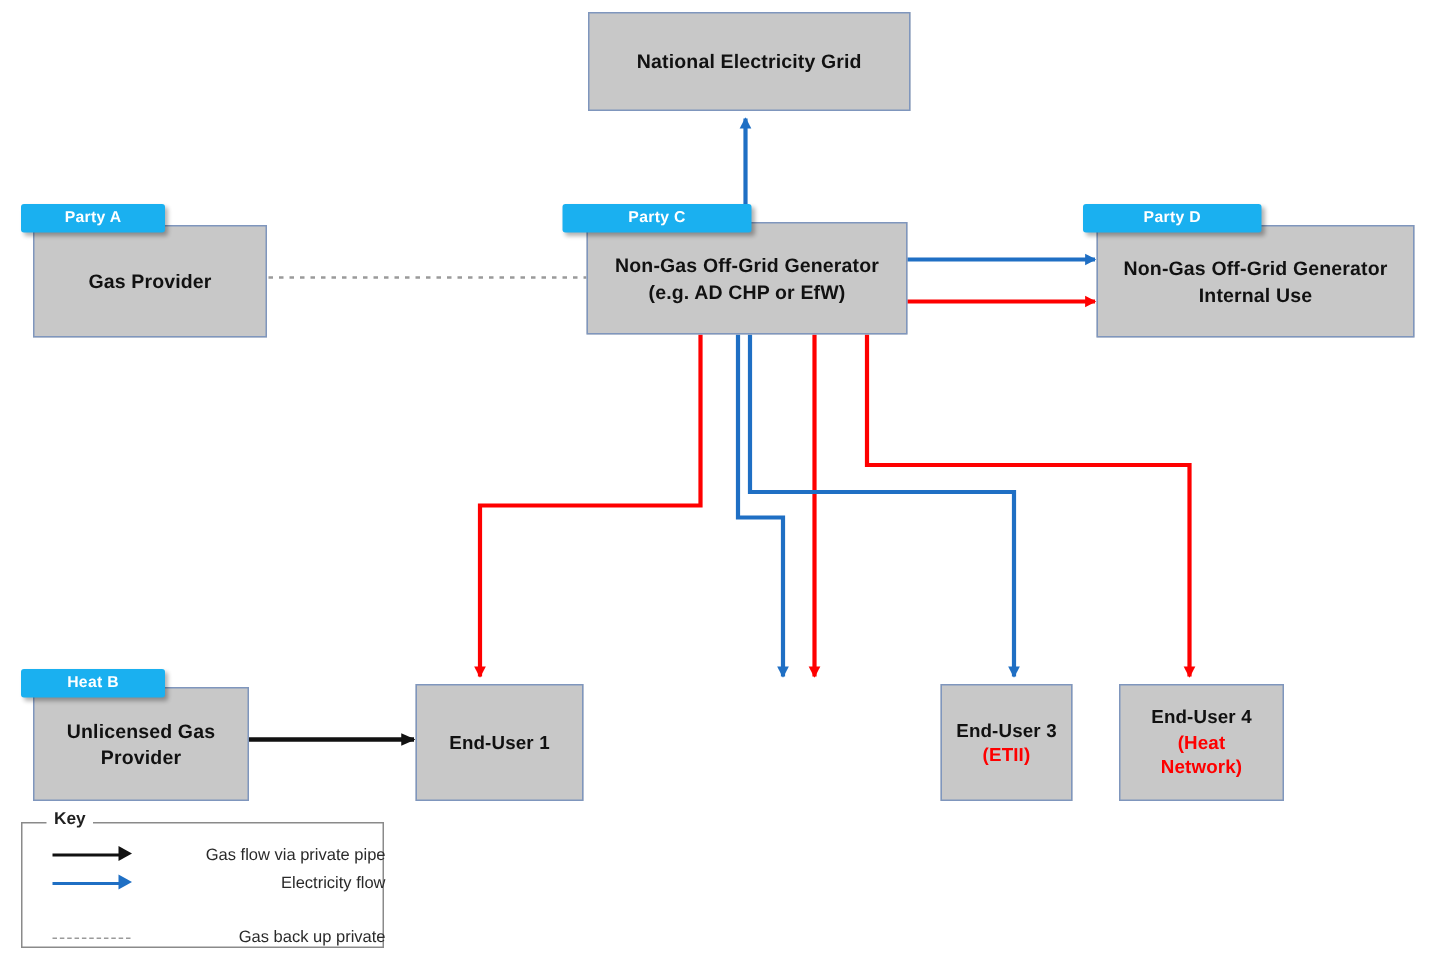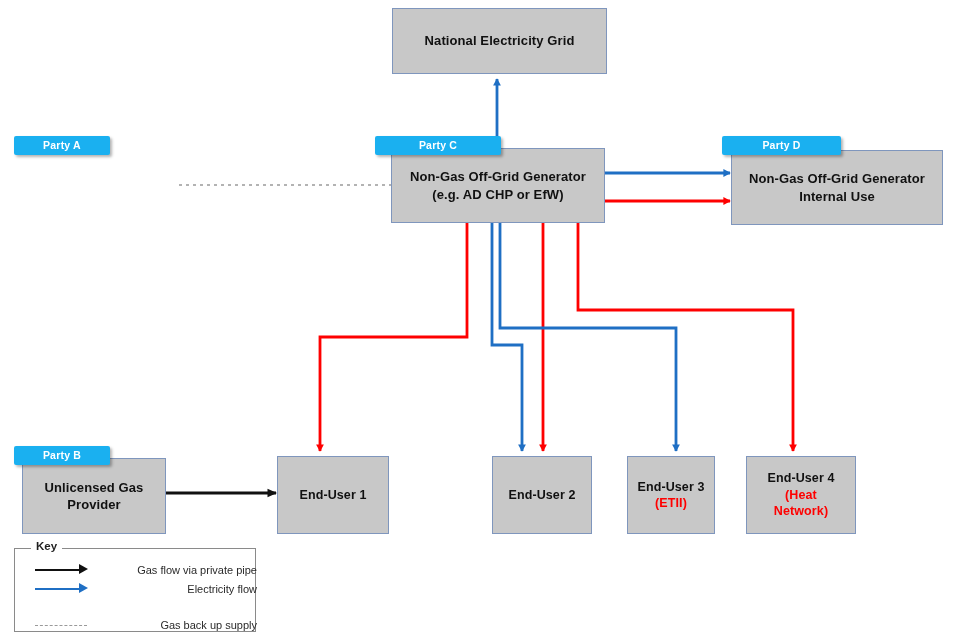--- a/index.html
+++ b/index.html
@@ -139,20 +139,23 @@
     <path d="M166,493 L276,493" fill="none" stroke="#111111" stroke-width="3" marker-end="url(#ah-black)"></path>
   </svg>
 
   <div class="node md" style="left:392px;top:8px;width:215px;height:66px;text-align:right;">
     <span class="txt">National Electricity Grid</span>
   </div>
 
   <div class="party" style="left:14px;top:136px;width:96px;">
     <span>Party A</span>
   </div>
+  <div class="node md" style="left:22px;top:150px;width:156px;height:75px;">
+    <span class="txt">Gas Provider</span>
+  </div>
 
   <div class="party" style="left:375px;top:136px;width:126px;">
     <span>Party C</span>
   </div>
   <div class="node md" style="left:391px;top:148px;width:214px;height:75px;">
     <span class="txt">
       <span>Non-Gas Off-Grid Generator</span><br>
       <span>(e.g. AD CHP or EfW)</span>
     </span>
   </div>
@@ -161,36 +164,33 @@
     <span>Party D</span>
   </div>
   <div class="node md" style="left:731px;top:150px;width:212px;height:75px;">
     <span class="txt">
       <span>Non-Gas Off-Grid Generator</span><br>
       <span>Internal Use</span>
     </span>
   </div>
 
   <div class="party" style="left:14px;top:446px;width:96px;">
-    <span>Party B</span>
+    <span>Heat B</span>
   </div>
   <div class="node md" style="left:22px;top:458px;width:144px;height:76px;">
     <span class="txt">
       <span>Unlicensed Gas</span><br>
       <span>Provider</span>
     </span>
   </div>
 
   <div class="node sm" style="left:277px;top:456px;width:112px;height:78px;">
     <span class="txt">End-User 1</span>
   </div>
 
-  <div class="node sm" style="left:492px;top:456px;width:100px;height:78px;">
-    <span class="txt">End-User 2</span>
-  </div>
 
   <div class="node sm" style="left:627px;top:456px;width:88px;height:78px;">
     <span class="txt">
       <span>End-User 3</span><br>
       <span class="redtext">(ETII)</span>
     </span>
   </div>
 
   <div class="node sm" style="left:746px;top:456px;width:110px;height:78px;">
     <span class="txt">
@@ -216,17 +216,17 @@
         <div class="khead" style="border-left:9px solid #1f6fc4;"></div>
       </div>
       <div class="lbl">Electricity flow</div>
     </div>
 
 
     <div class="key-row" style="top:67px;">
       <div class="glyph">
         <div class="kdash"></div>
       </div>
-      <div class="lbl">Gas back up supply</div>
+      <div class="lbl">Gas back up private</div>
     </div>
   </div>
 
 </div>
 
 </body></html>

